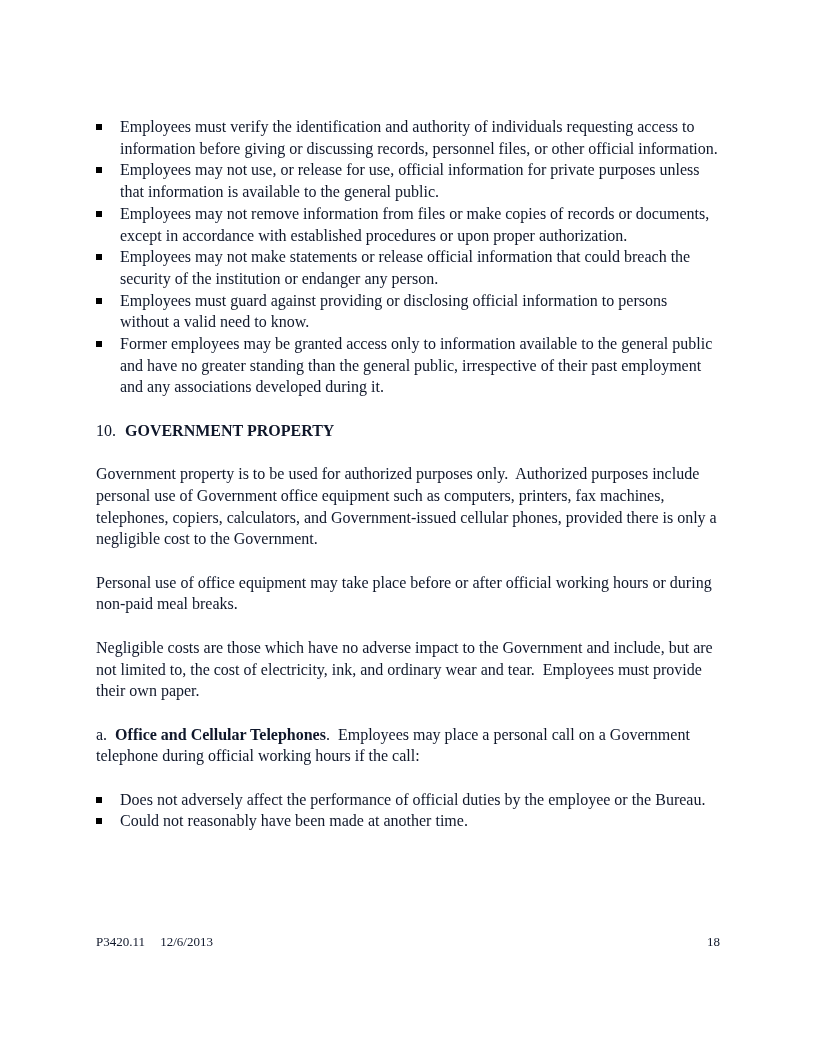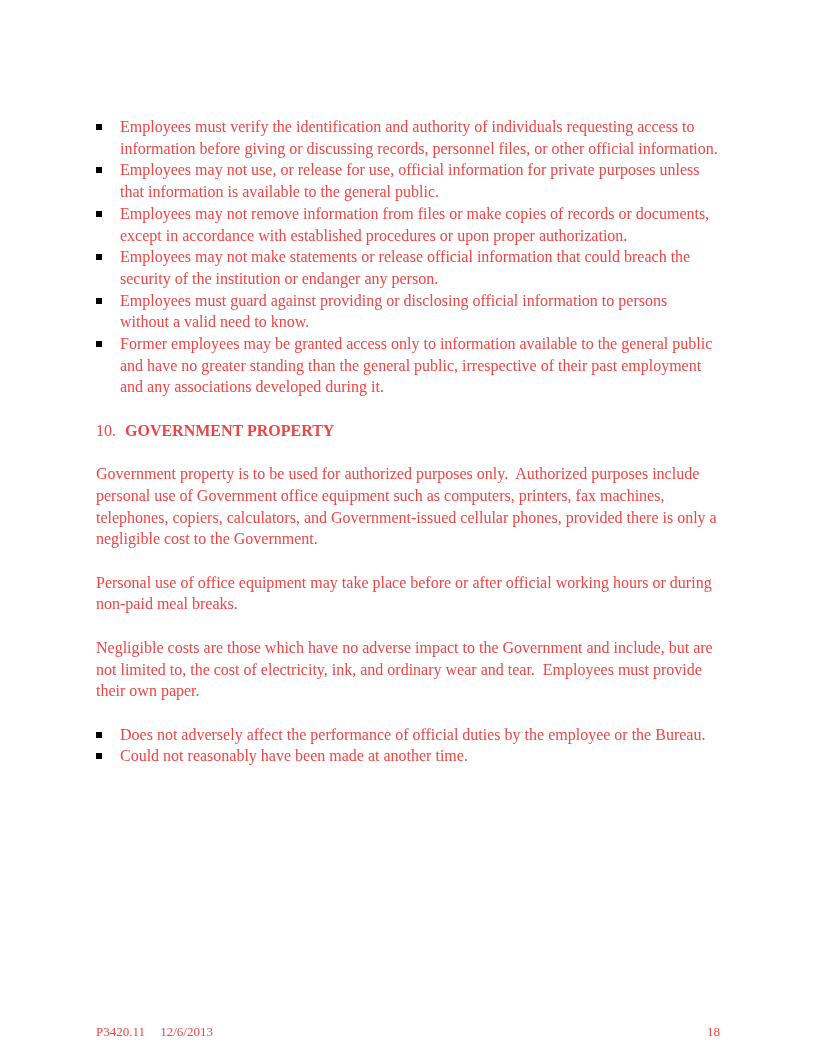--- a/index.html
+++ b/index.html
@@ -5,21 +5,21 @@
   html, body {
     margin: 0;
     padding: 0;
     background: #ffffff;
   }
   .page {
     position: relative;
     width: 816px;
     height: 1056px;
     background: #ffffff;
-    color: #ef4444;
+    color: #0f172a;
     font-family: "Liberation Serif", serif;
     font-size: 16px;
     box-sizing: border-box;
     overflow: hidden;
   }
   .content {
     position: absolute;
     top: 116px;
     left: 96px;
     right: 96px;
@@ -68,21 +68,21 @@
   .li-text {
     flex: 1 1 auto;
   }
   .bold {
     font-weight: bold;
   }
   .footer {
     position: absolute;
     left: 96px;
     right: 96px;
-    top: 1024px;
+    top: 934px;
     display: flex;
     justify-content: space-between;
     font-size: 13px;
     line-height: 16px;
   }
   .footer-left span + span {
     margin-left: 12px;
   }
 </style>
 </head>
@@ -120,20 +120,21 @@
 
     <h2><span class="section-number">10.</span><span class="section-title">GOVERNMENT PROPERTY</span></h2>
 
     <p>Government property is to be used for authorized purposes only.  Authorized purposes include personal use of Government office equipment such as computers, printers, fax machines, telephones, copiers, calculators, and Government-issued cellular phones, provided there is only a negligible cost to the Government.</p>
 
     <p>Personal use of office equipment may take place before or after official working hours or during non-paid meal breaks.</p>
 
     <p>Negligible costs are those which have no adverse impact to the Government and include, but are not limited to, the cost of electricity, ink, and ordinary wear and tear.  Employees must provide their own paper.</p>
 
 
+    <p><span>a.  </span><span class="bold">Office and Cellular Telephones</span><span>.  Employees may place a personal call on a Government telephone during official working hours if the call:</span></p>
 
     <ul class="bullet-list">
       <li>
           <span class="bullet-cell"></span>
           <span class="li-text">Does not adversely affect the performance of official duties by the employee or the Bureau.</span>
         </li>
       <li>
           <span class="bullet-cell"></span>
           <span class="li-text">Could not reasonably have been made at another time.</span>
         </li>

